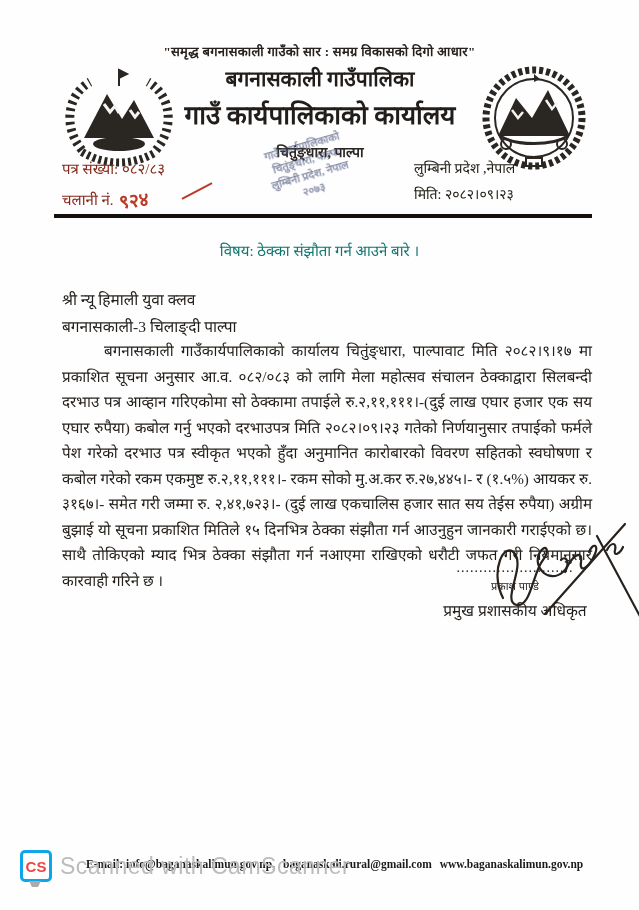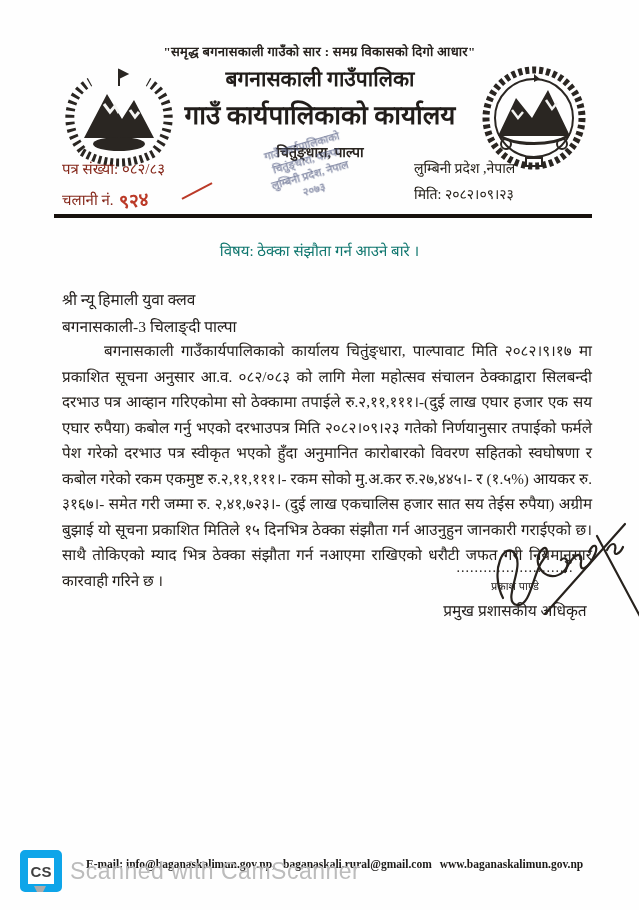--- a/index.html
+++ b/index.html
@@ -81,22 +81,22 @@
     position:absolute;top:858px;left:86px;width:500px;
     font-size:11.5px;font-weight:bold;color:#1c1a18;
     display:flex;gap:8px;white-space:nowrap;
   }
   
   .watermark{
     position:absolute;top:850px;left:20px;display:flex;align-items:center;gap:8px;
     pointer-events:none;
   }
   .cs-badge{
-    width:26px;height:26px;border:8px solid #0ea5e9;border-radius:5px;
-    color:#404040;font-family:"Liberation Sans",sans-serif;font-weight:bold;
+    width:26px;height:26px;border:3px solid #0ea5e9;border-radius:5px;
+    color:#ef4444;font-family:"Liberation Sans",sans-serif;font-weight:bold;
     font-size:15px;display:flex;align-items:center;justify-content:center;
     background:rgba(255,255,255,.6);position:relative;
   }
   .cs-badge::after{
     content:"";position:absolute;bottom:-8px;left:6px;width:12px;height:6px;
     background:#ababab;clip-path:polygon(0 0,100% 0,75% 100%,25% 100%);
   }
   .wm-text{
     font-family:"Liberation Sans",sans-serif;font-size:23px;color:#bcbcbc;
     letter-spacing:.5px;

